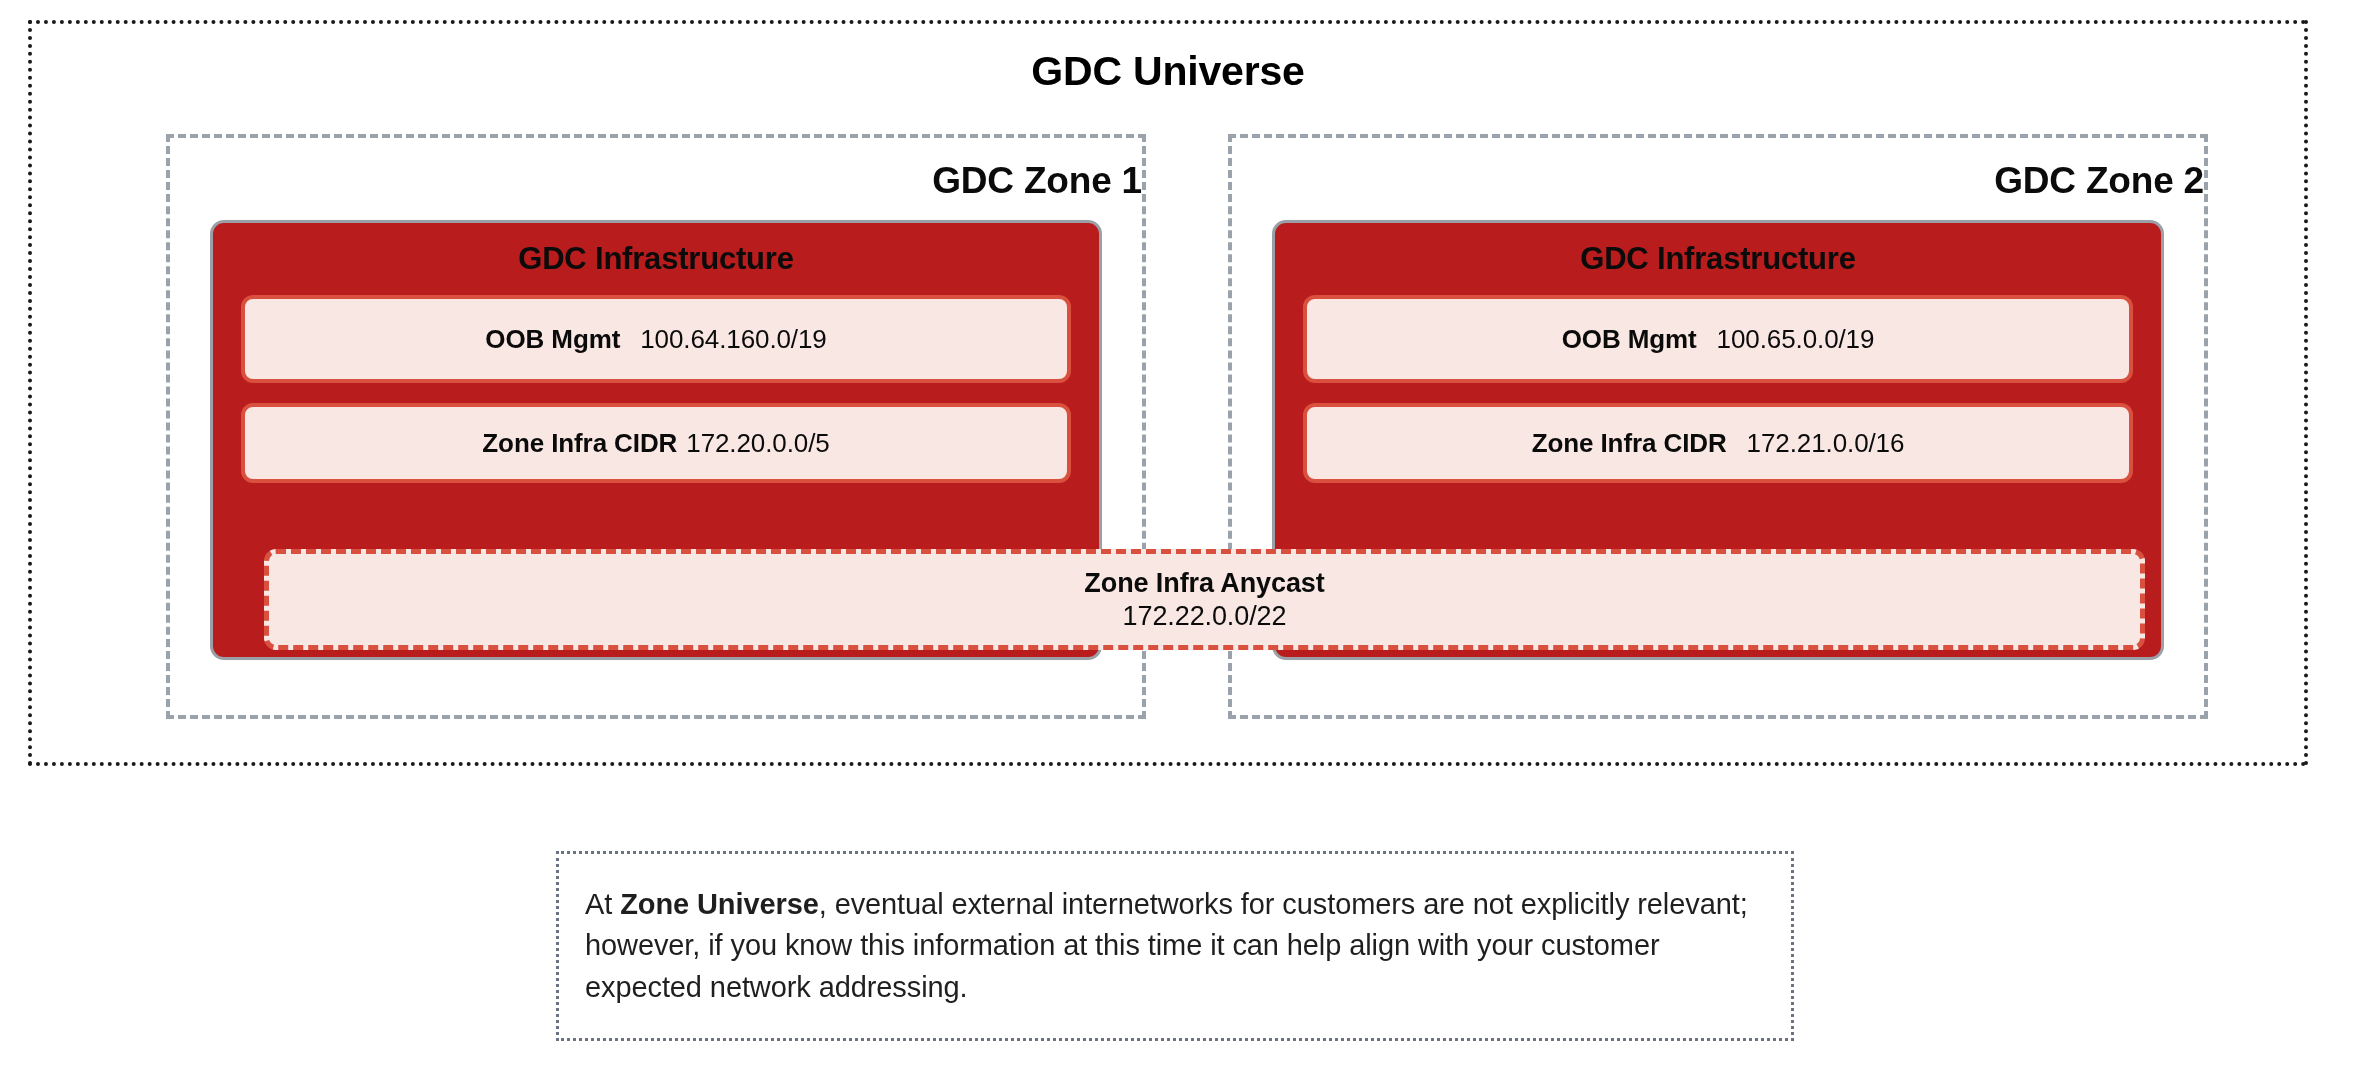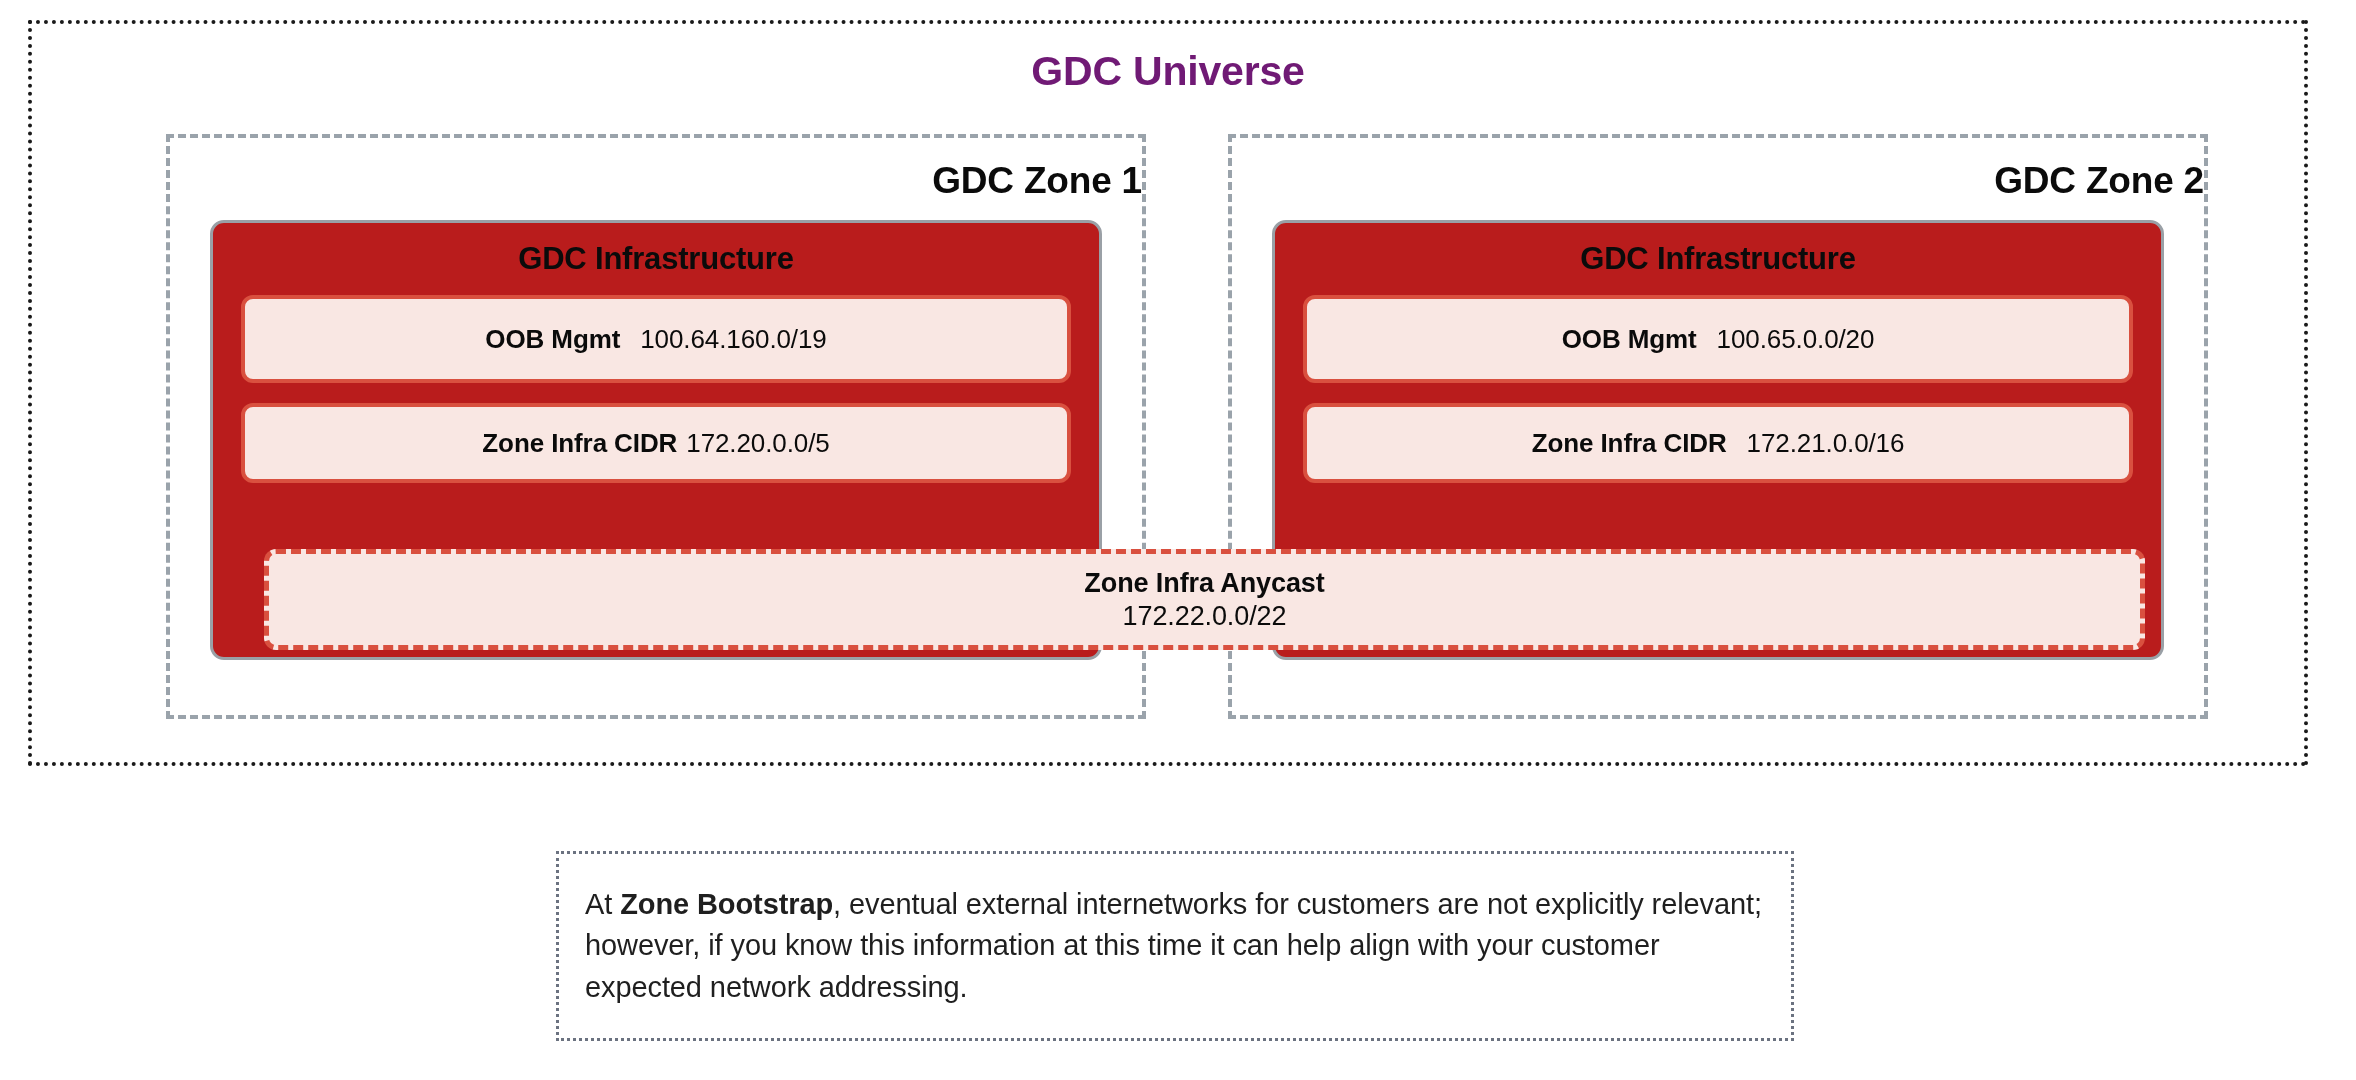--- a/index.html
+++ b/index.html
@@ -31,21 +31,21 @@
     background: #ffffff;
   }
   .universe-title {
     position: absolute;
     left: 0;
     right: 0;
     top: 24px;
     text-align: center;
     font-size: 41px;
     font-weight: 700;
-    color: #701a75;
+    color: #000000;
     letter-spacing: -0.2px;
   }
 
   
   .zone {
     position: absolute;
     top: 110px;
     height: 585px;
     border: 4px dashed #9aa3ab;
     box-sizing: border-box;
@@ -207,36 +207,36 @@
     </div>
 
     <div class="zone zone-2">
       <div class="zone-title">GDC Zone 2</div>
 
       <div class="infra">
         <div class="infra-title">GDC Infrastructure</div>
 
         <div class="netbox oob-box">
           <div class="nb-label">OOB Mgmt</div>
-          <div class="nb-value">100.65.0.0/20</div>
+          <div class="nb-value">100.65.0.0/19</div>
         </div>
 
         <div class="netbox cidr-box">
           <div class="nb-label">Zone Infra CIDR</div>
           <div class="nb-value">172.21.0.0/16</div>
         </div>
       </div>
     </div>
 
     <div class="anycast">
       <div class="nb-label">Zone Infra Anycast</div>
       <div class="nb-value">172.22.0.0/22</div>
     </div>
 
   </div>
 
   <div class="note">
     <div class="note-text">
-      <span>At </span><b>Zone Bootstrap</b><span>, eventual external internetworks for customers are not explicitly relevant; however, if you know this information at this time it can help align with your customer expected network addressing.</span>
+      <span>At </span><b>Zone Universe</b><span>, eventual external internetworks for customers are not explicitly relevant; however, if you know this information at this time it can help align with your customer expected network addressing.</span>
     </div>
   </div>
 
 </div>
 
 </body></html>

